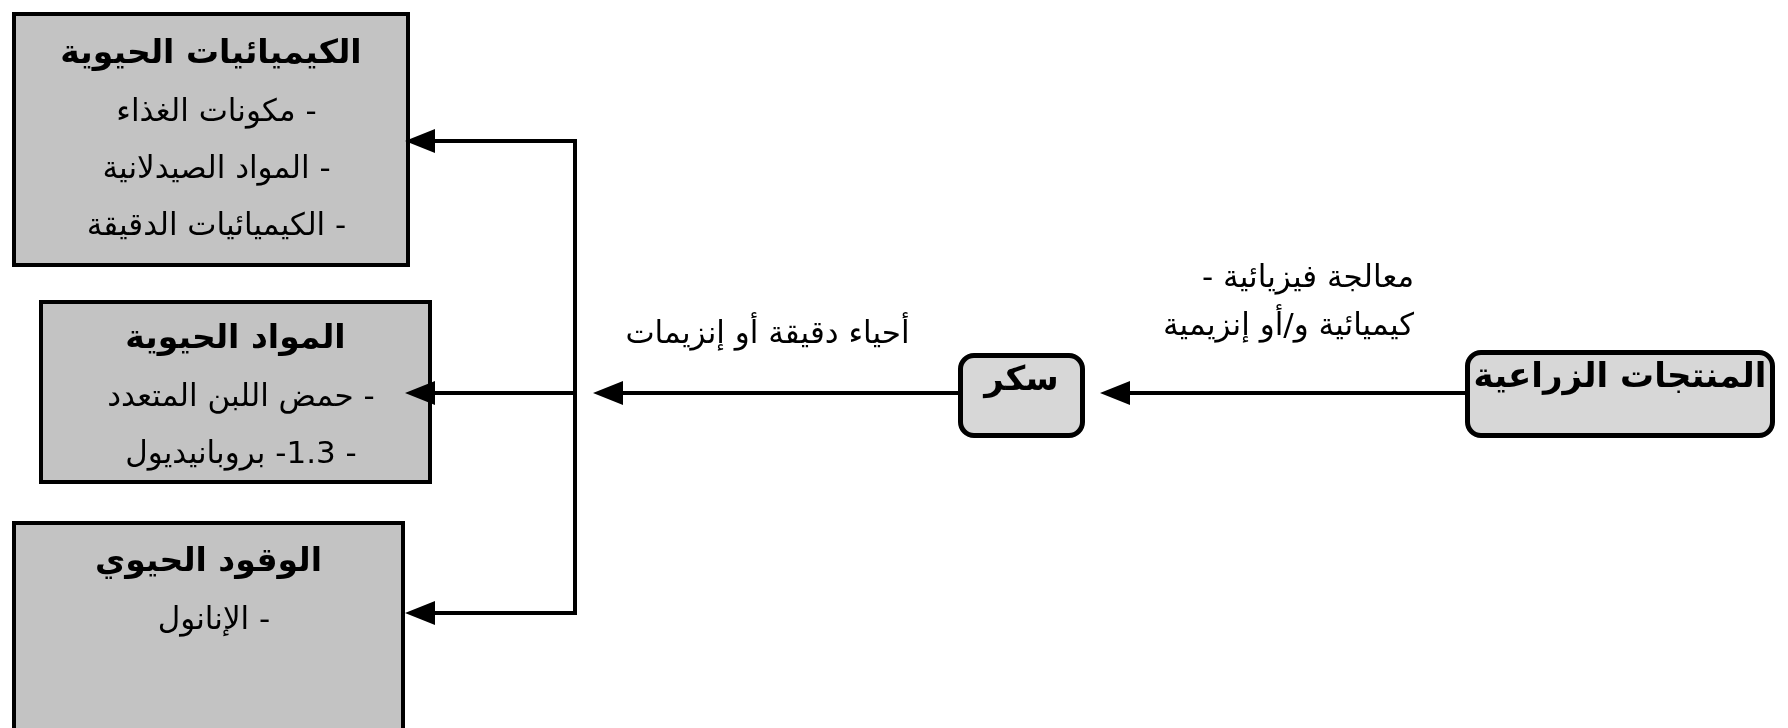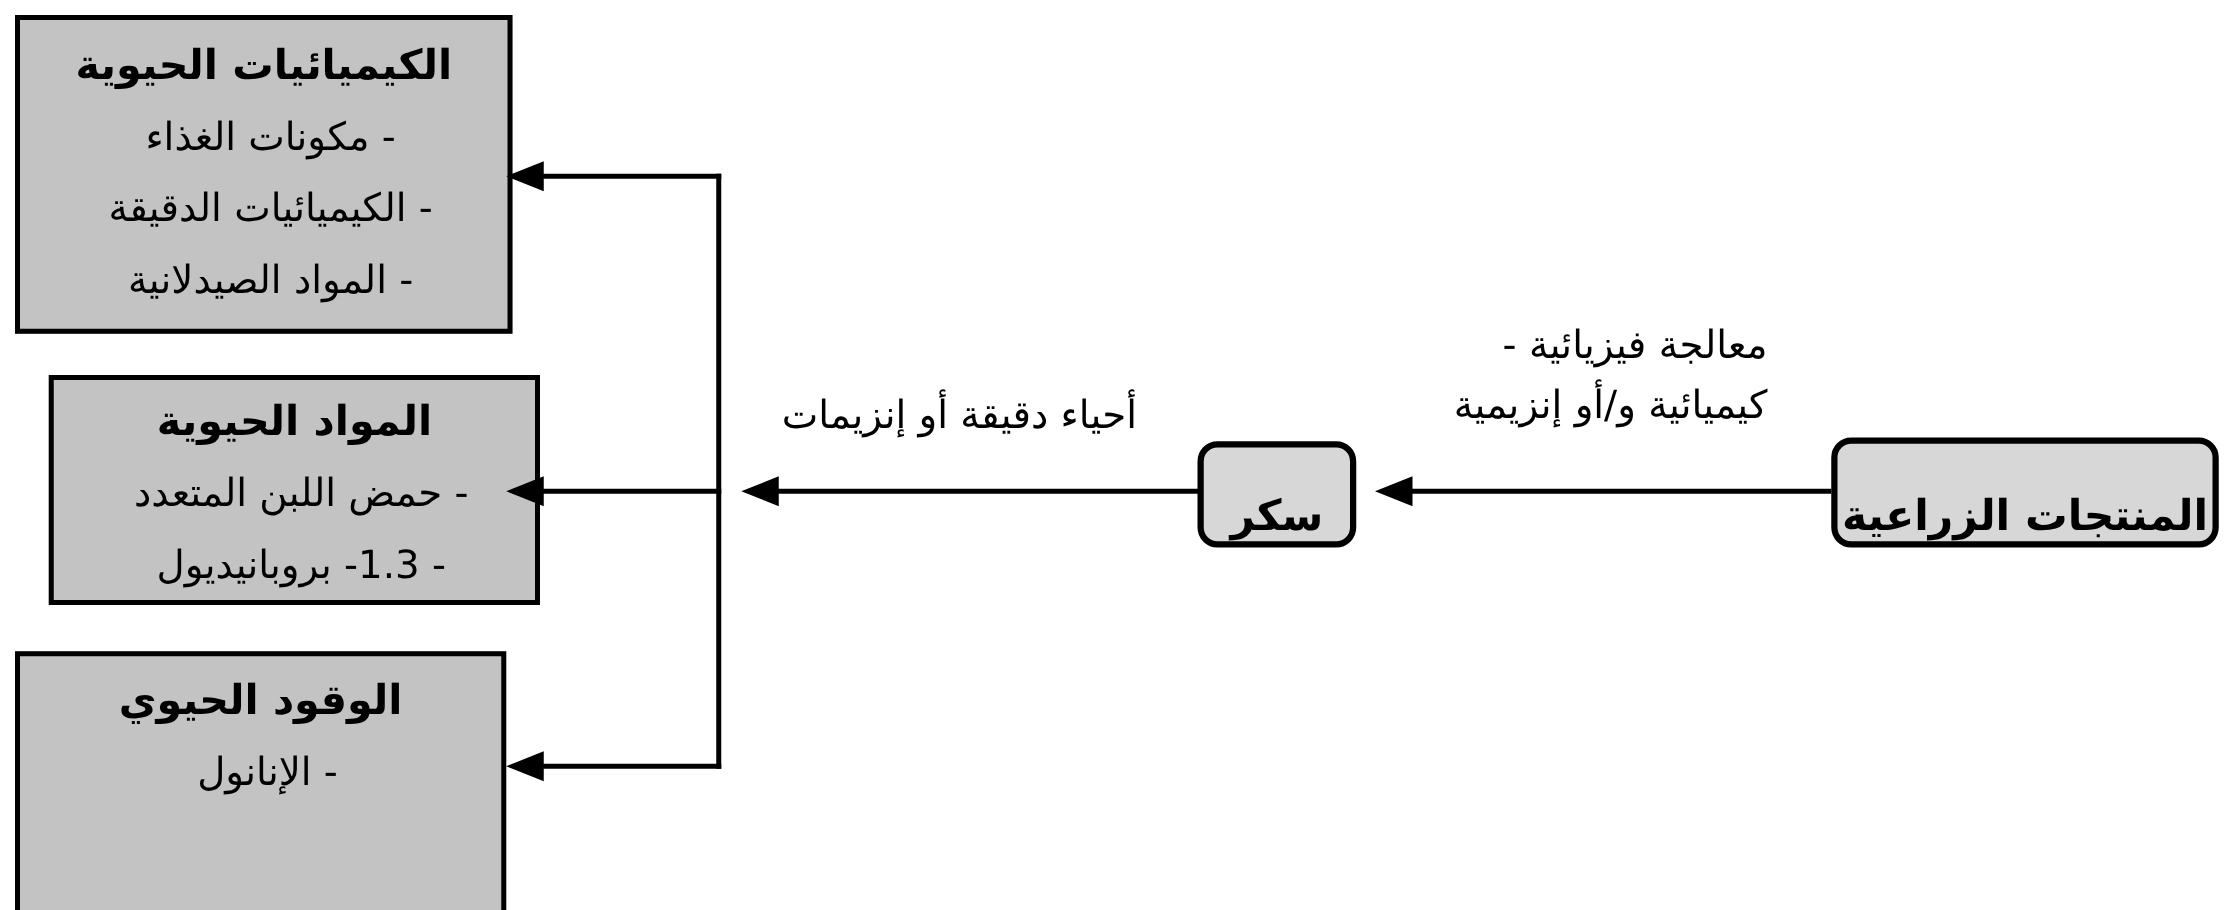--- a/index.html
+++ b/index.html
@@ -35,21 +35,21 @@
     padding-left: 11px;
   }
   
   .rounded-box {
     position: absolute;
     background: #d7d7d7;
     border: 5px solid #000000;
     border-radius: 16px;
     box-sizing: border-box;
     display: flex;
-    align-items: flex-end;
+    align-items: flex-start;
     justify-content: center;
     direction: rtl;
     color: #000000;
   }
   .rounded-box .node-title {
     font-weight: bold;
     font-size: 34px;
     white-space: nowrap;
   }
   
@@ -80,22 +80,22 @@
   .label-right  { text-align: right; line-height: 48px; }
 </style>
 </head>
 <body>
 
 <div class="canvas">
 
   <div class="rect-box" style="left:12px; top:12px; width:398px; height:255px; padding-top:6px;">
     <div class="box-title">الكيميائيات الحيوية</div>
     <div class="box-item">- مكونات الغذاء</div>
+    <div class="box-item">- المواد الصيدلانية</div>
     <div class="box-item">- الكيميائيات الدقيقة</div>
-    <div class="box-item">- المواد الصيدلانية</div>
   </div>
 
   <div class="rect-box" style="left:12px; top:300px; width:393px; height:184px; padding-top:3px;margin-left:27px;">
     <div class="box-title">المواد الحيوية</div>
     <div class="box-item">- حمض اللبن المتعدد</div>
     <div class="box-item">- 1.3- بروبانيديول</div>
   </div>
 
   <div class="rect-box" style="left:12px; top:521px; width:393px; height:227px; padding-top:5px;">
     <div class="box-title">الوقود الحيوي</div>

